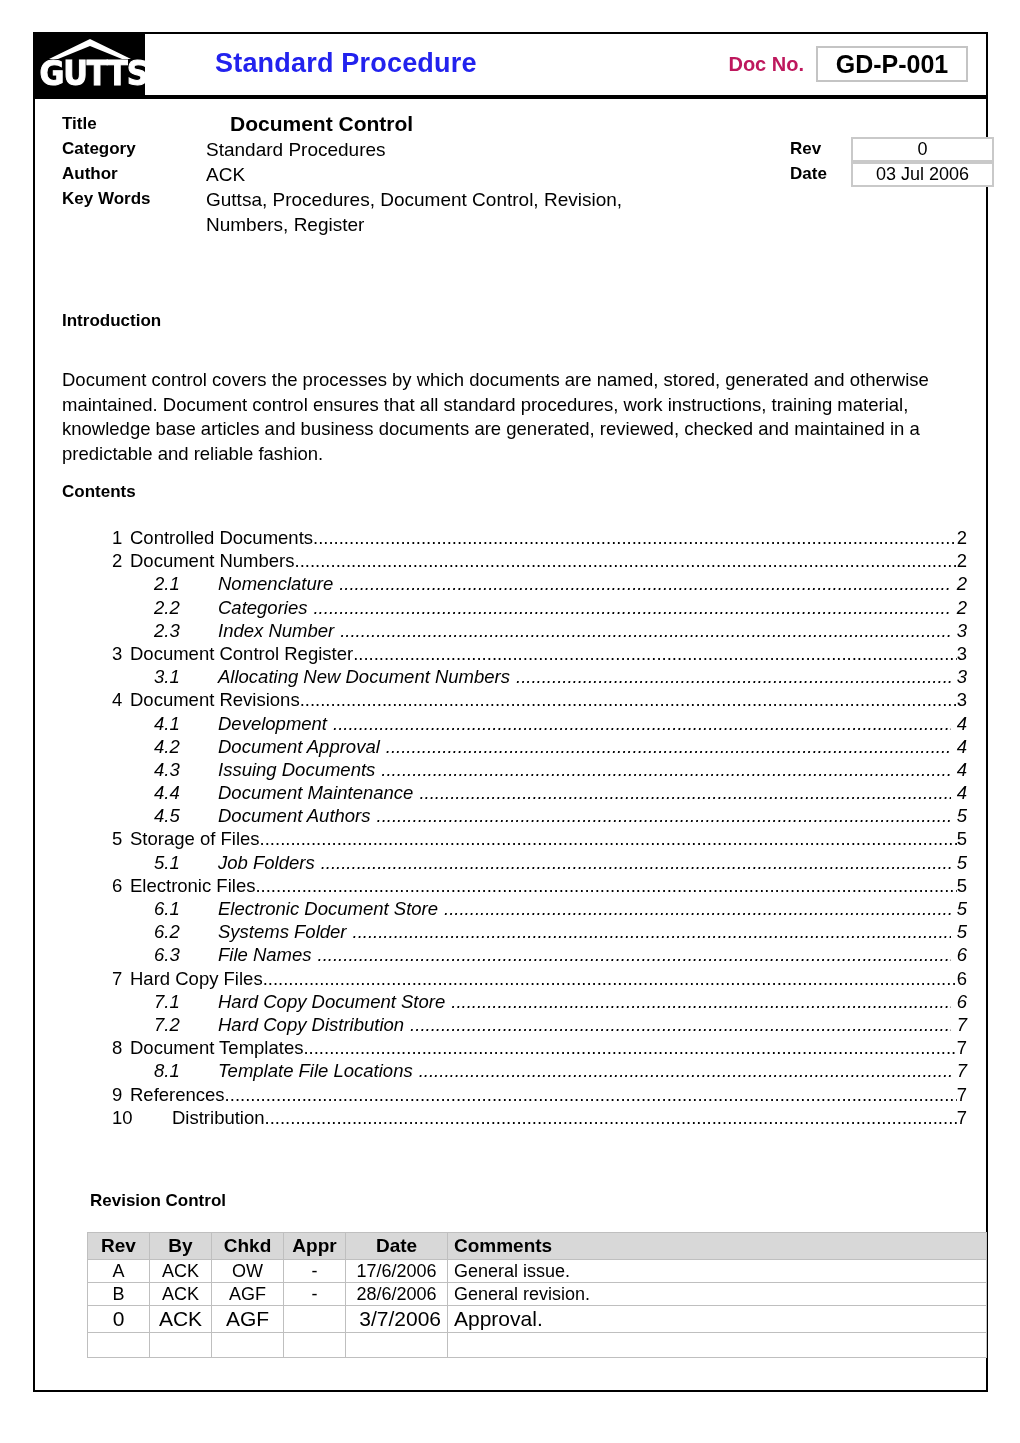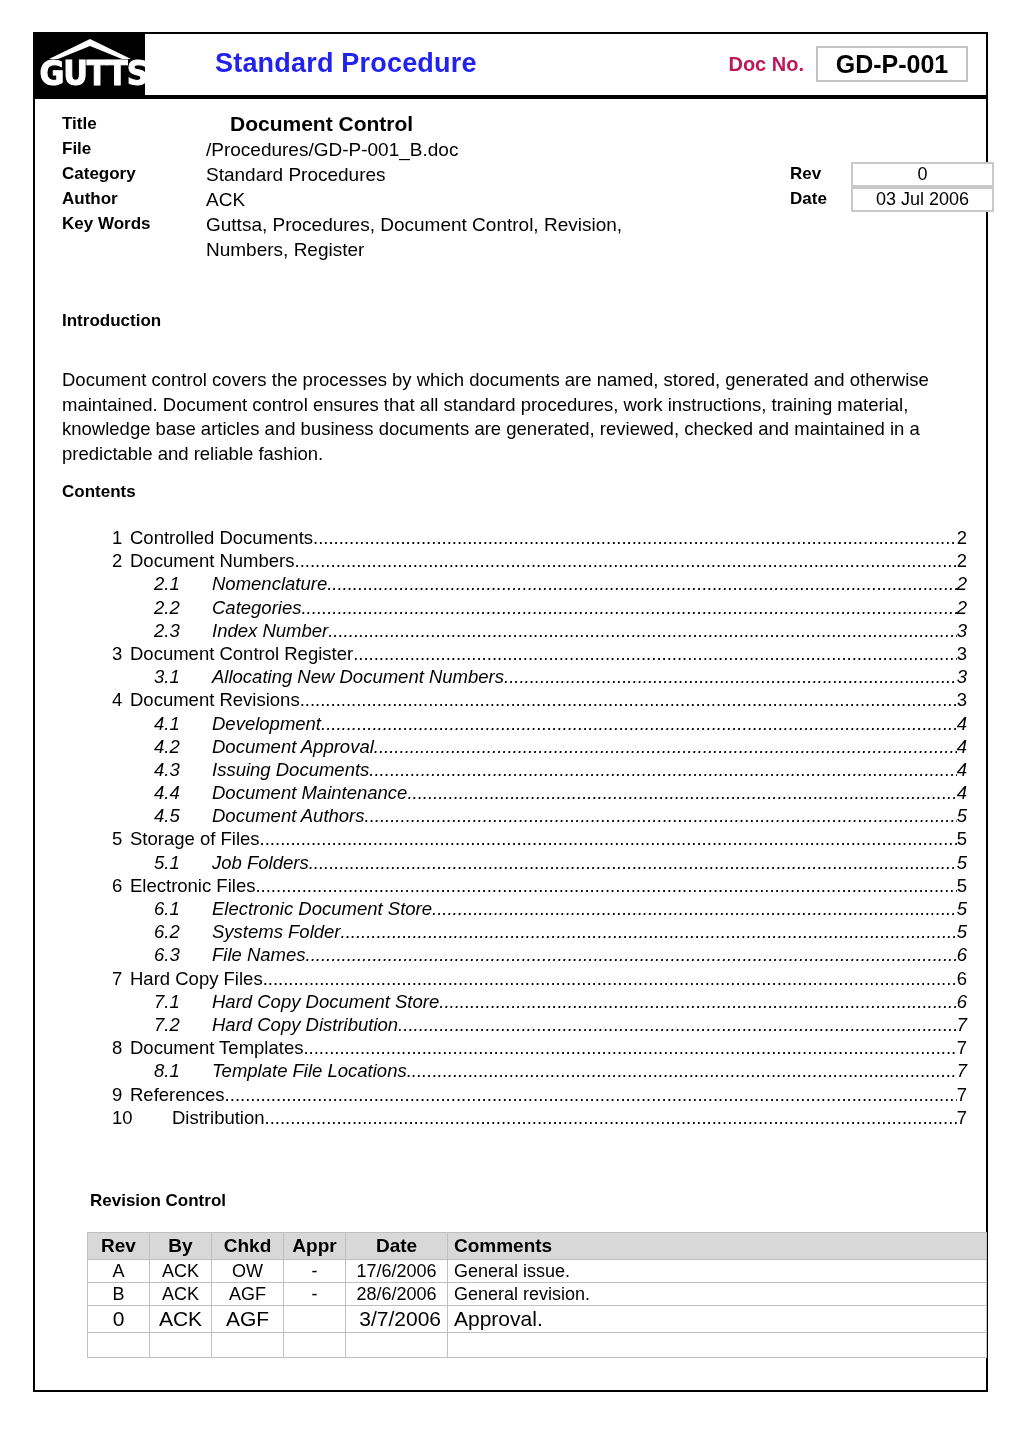--- a/index.html
+++ b/index.html
@@ -191,21 +191,21 @@
   }
   .toc-row {
     position: relative;
     height: 23.2px;
     display: flex;
     align-items: baseline;
     font-size: 18.5px;
     white-space: nowrap;
   }
   .toc-row.lvl1 { padding-left: 50px; }
-  .toc-row.lvl2 { padding-left: 92px; font-style: italic; }
+  .toc-row.lvl2 { padding-left: 92px; font-style: italic; gap: 6px; }
   .toc-num { flex: 0 0 auto; }
   .toc-row.lvl1 .toc-num { min-width: 18px; }
   .toc-row.lvl2 .toc-num { min-width: 58px; }
   .toc-row.lvl1.wide-num .toc-num { min-width: 60px; }
   .toc-title { flex: 0 0 auto; }
   .toc-dots {
     flex: 1 1 auto;
     overflow: hidden;
     margin: 0 0px;
     font-size: 18.5px;
@@ -276,24 +276,20 @@
     <div class="header-rule"></div>
   </div>
 
   <div class="meta">
 
     <div class="meta-row">
       <div class="meta-label">Title</div>
       <div class="meta-value title-value">Document Control</div>
     </div>
 
-    <div class="meta-row">
-      <div class="meta-label">File</div>
-      <div class="meta-value">/Procedures/GD-P-001_B.doc</div>
-    </div>
 
     <div class="meta-row">
       <div class="meta-label">Category</div>
       <div class="meta-value">Standard Procedures</div>
       <div class="side-label" style="left:728px; top:0px;">Rev</div>
       <div class="side-box" style="top:-2px;">0</div>
     </div>
 
     <div class="meta-row">
       <div class="meta-label">Author</div>

